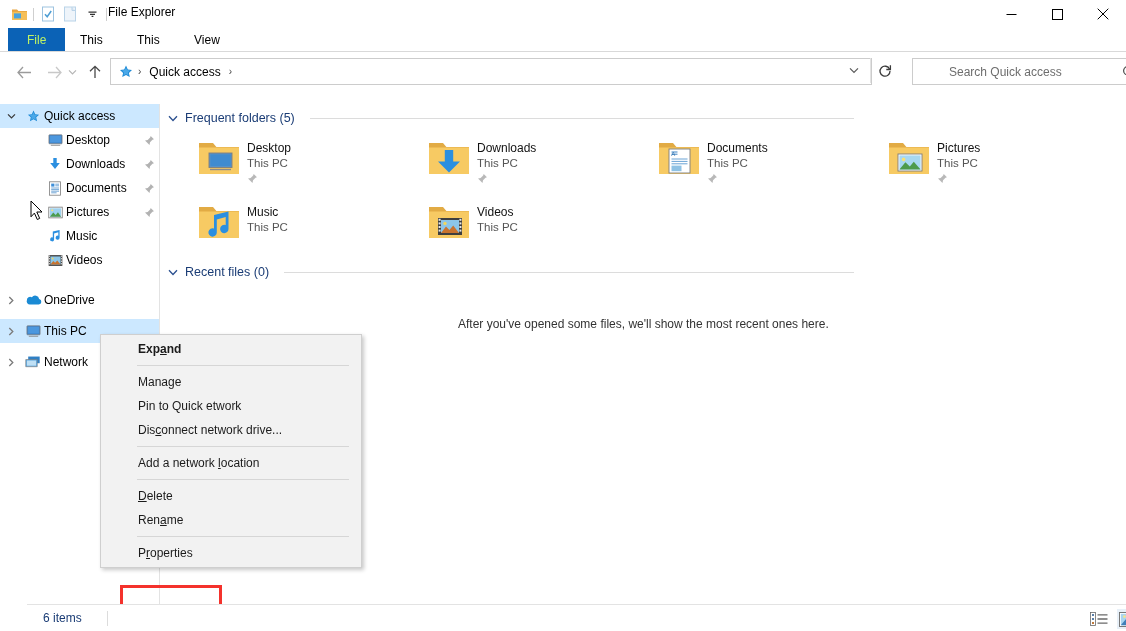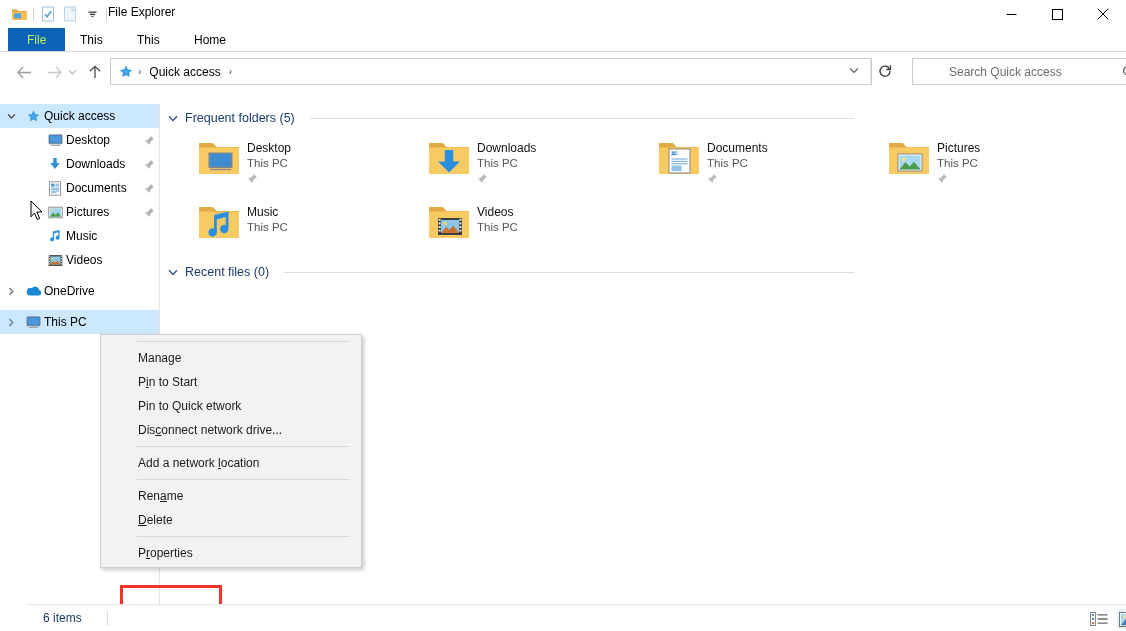--- a/index.html
+++ b/index.html
@@ -138,21 +138,21 @@
             <path d="M0.7 0.7l10.6 10.6M11.3 0.7L0.7 11.3" stroke="#000" stroke-width="1"></path>
           </svg>
       </div>
     </div>
   </div>
 
   <div class="tabstrip">
     <div class="tab file" style="left:8px">File</div>
     <div class="tab" style="left:67px">This</div>
     <div class="tab" style="left:124px">This</div>
-    <div class="tab" style="left:181px">Home</div>
+    <div class="tab" style="left:181px">View</div>
     <div class="ribbon-right">
       <div style="color:#666;font-size:10px;">
         <svg width="11" height="8" viewBox="0 0 11 8">
             <path d="M1 1.5l4.5 4.5L10 1.5" stroke="#5a5a5a" stroke-width="1.3" fill="none"></path>
           </svg>
       </div>
       <div class="help-btn">?</div>
     </div>
   </div>
   <div class="ribbon-underline"></div>
@@ -325,50 +325,65 @@
           <rect x="13.8" y="1.3" width="1.2" height="1.2"></rect>
               <rect x="13.8" y="4" width="1.2" height="1.2"></rect>
           <rect x="13.8" y="6.7" width="1.2" height="1.2"></rect>
               <rect x="13.8" y="9.4" width="1.2" height="1.2"></rect>
             </g>
         </svg>
       </span>
       <span class="nav-lbl">Videos</span>
     </div>
 
+    <div class="nav-item" style="margin-top:16px">
+      <span class="nav-exp">
+        <svg width="7" height="9" viewBox="0 0 7 9">
+            <path d="M1.3 1l3.5 3.5L1.3 8" stroke="#7a7a7a" stroke-width="1.3" fill="none"></path>
+          </svg>
+      </span>
+      <span class="nav-ico">
+        <svg width="17" height="12" viewBox="0 0 18 12">
+          <path d="M5.4 10.8h9.2a3 3 0 0 0 .4-5.9A4.3 4.3 0 0 0 7.3 3.1 3.4 3.4 0 0 0 2 6.2a3.4 3.4 0 0 0 3.4 4.6z" fill="#1a8ad4"></path>
+        </svg>
+      </span>
+      <span class="nav-lbl">OneDrive</span>
+    </div>
+
+    <div class="nav-item sel" style="margin-top:7px">
+      <span class="nav-exp">
+        <svg width="7" height="9" viewBox="0 0 7 9">
+            <path d="M1.3 1l3.5 3.5L1.3 8" stroke="#7a7a7a" stroke-width="1.3" fill="none"></path>
+          </svg>
+      </span>
+      <span class="nav-ico">
+        <svg width="15" height="14" viewBox="0 0 16 14">
+          <rect x="1" y="1.5" width="14" height="9.5" rx="0.6" fill="#3d82c9" stroke="#7f7f7f" stroke-width=".8"></rect>
+          <rect x="2.2" y="2.6" width="11.6" height="7" fill="#4c97de"></rect>
+          <path d="M3 12.6h10" stroke="#8a8a8a" stroke-width="1"></path>
+        </svg>
+      </span>
+      <span class="nav-lbl">This PC</span>
+    </div>
+
     <div class="nav-item" style="margin-top:7px">
       <span class="nav-exp">
         <svg width="7" height="9" viewBox="0 0 7 9">
             <path d="M1.3 1l3.5 3.5L1.3 8" stroke="#7a7a7a" stroke-width="1.3" fill="none"></path>
           </svg>
       </span>
       <span class="nav-ico">
-        <svg width="17" height="12" viewBox="0 0 18 12">
-          <path d="M5.4 10.8h9.2a3 3 0 0 0 .4-5.9A4.3 4.3 0 0 0 7.3 3.1 3.4 3.4 0 0 0 2 6.2a3.4 3.4 0 0 0 3.4 4.6z" fill="#1a8ad4"></path>
-        </svg>
-      </span>
-      <span class="nav-lbl">OneDrive</span>
-    </div>
-
-    <div class="nav-item sel" style="margin-top:7px">
-      <span class="nav-exp">
-        <svg width="7" height="9" viewBox="0 0 7 9">
-            <path d="M1.3 1l3.5 3.5L1.3 8" stroke="#7a7a7a" stroke-width="1.3" fill="none"></path>
-          </svg>
-      </span>
-      <span class="nav-ico">
-        <svg width="15" height="14" viewBox="0 0 16 14">
-          <rect x="1" y="1.5" width="14" height="9.5" rx="0.6" fill="#3d82c9" stroke="#7f7f7f" stroke-width=".8"></rect>
-          <rect x="2.2" y="2.6" width="11.6" height="7" fill="#4c97de"></rect>
-          <path d="M3 12.6h10" stroke="#8a8a8a" stroke-width="1"></path>
-        </svg>
-      </span>
-      <span class="nav-lbl">This PC</span>
-    </div>
-
+        <svg width="16" height="14" viewBox="0 0 17 14">
+          <path d="M3.4 1.2h12.2v7.1H3.4z" fill="#2f7fc4"></path>
+          <path d="M0.8 4.4h12.2v7.6H0.8z" fill="#57a5e0" stroke="#7e7e7e" stroke-width=".7"></path>
+          <rect x="2" y="5.4" width="9.8" height="5.5" fill="#bfe0f5"></rect>
+        </svg>
+      </span>
+      <span class="nav-lbl">Network</span>
+    </div>
   </div>
 
   <div class="content">
 
     <div class="group-hdr" style="position:absolute;left:8px;top:3px;width:700px;">
       <span class="group-chev">
         <svg width="10" height="7" viewBox="0 0 10 7">
             <path d="M1 1.3l4 4.2 4-4.2" stroke="#2a4f8f" stroke-width="1.3" fill="none"></path>
           </svg>
       </span>
@@ -505,33 +520,34 @@
     <div class="group-hdr" style="position:absolute;left:8px;top:157px;width:700px;">
       <span class="group-chev">
         <svg width="10" height="7" viewBox="0 0 10 7">
             <path d="M1 1.3l4 4.2 4-4.2" stroke="#2a4f8f" stroke-width="1.3" fill="none"></path>
           </svg>
       </span>
       <span>Recent files (0)</span>
       <span class="group-rule"></span>
     </div>
 
+    <div class="empty-msg" style="left:298px;top:213px;">After you've opened some files, we'll show the most recent ones here.</div>
   </div>
 
   <div class="ctxmenu">
+    <div class="ctx-item bold">Exp<u>a</u>nd</div>
     <div class="ctx-sep"></div>
     <div class="ctx-item">Mana<u>g</u>e</div>
-    <div class="ctx-item">P<u>i</u>n to Start</div>
     <div class="ctx-item">Pin to Quick etwork</div>
     <div class="ctx-item">Dis<u>c</u>onnect network drive...</div>
     <div class="ctx-sep"></div>
     <div class="ctx-item">Add a network <u>l</u>ocation</div>
     <div class="ctx-sep"></div>
+    <div class="ctx-item"><u>D</u>elete</div>
     <div class="ctx-item">Ren<u>a</u>me</div>
-    <div class="ctx-item"><u>D</u>elete</div>
     <div class="ctx-sep"></div>
     <div class="ctx-item">P<u>r</u>operties</div>
   </div>
   <div class="redbox"></div>
 
   <div class="statusbar">
     <div class="status-txt">6 items</div>
     <div class="status-sep"></div>
     <div class="viewbtns">
       <div class="viewbtn">

